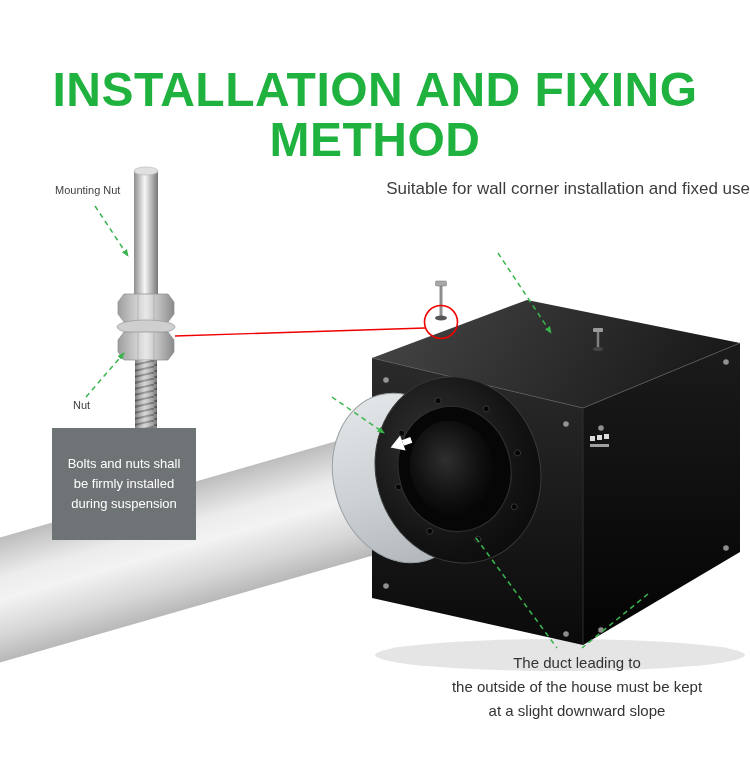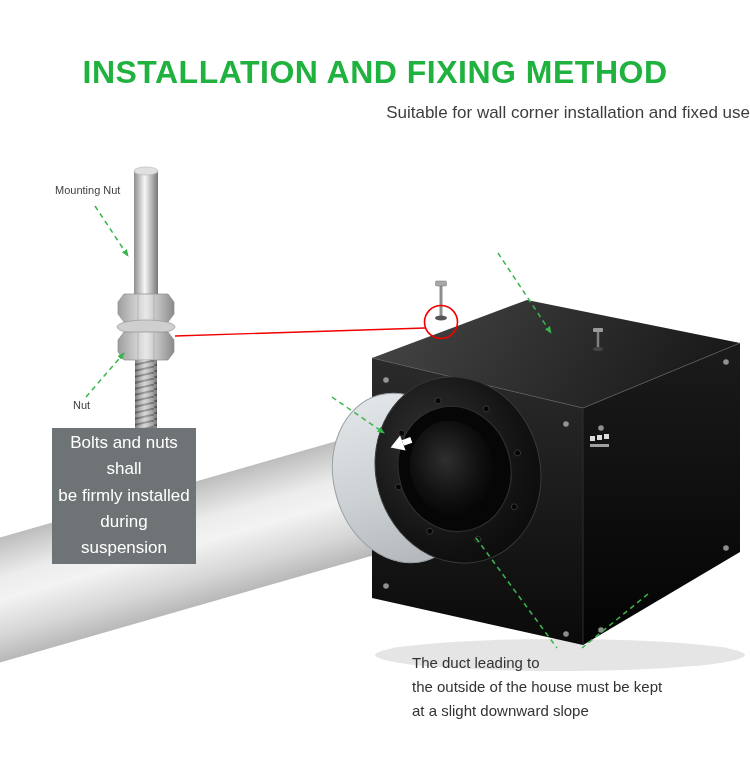--- a/index.html
+++ b/index.html
@@ -2,37 +2,37 @@
 <html><head>
 <meta charset="utf-8">
 <style>
   html, body { margin: 0; padding: 0; background: #ffffff; overflow: hidden; }
   .page {
     position: relative; width: 750px; height: 775px; background: #ffffff;
     font-family: "Liberation Sans", sans-serif;
   }
   .header { position: absolute; top: 56px; left: 0; width: 750px; text-align: center; }
   .title {
-    margin: 0; font-size: 32px; font-weight: 800; letter-spacing: 0.5px;
+    margin: 9px; font-size: 48px; font-weight: 800; letter-spacing: 0.5px;
     color: #1fb23f; line-height: 1.05;
   }
   .subtitle { margin: 13px 0 0 0; font-size: 17px; color: #3d3d3d; text-align: right; }
   svg.diagram { position: absolute; left: 0; top: 0; }
   .anno {
     position: absolute; font-size: 11px; color: #3f3f3f; white-space: pre-line;
   }
   .anno-center { text-align: center; line-height: 1.5; }
   .note-box {
     position: absolute; left: 52px; top: 428px; width: 132px;
-    background: #6e7376; color: #ffffff; font-size: 17px; text-align: center;
-    padding: 2px 6px; line-height: 1.55; white-space: pre-line;
+    background: #6e7376; color: #ffffff; font-size: 13px; text-align: center;
+    padding: 26px 6px; line-height: 1.55; white-space: pre-line;
   }
   .slope-text {
     position: absolute; left: 412px; top: 651px; width: 330px;
-    text-align: left; font-size: 15px; color: #333333; line-height: 1.6;
+    text-align: center; font-size: 15px; color: #333333; line-height: 1.6;
     white-space: pre-line;
   }
 </style>
 </head>
 <body>
 
 <div class="page">
 
   <div class="header">
     <h1 class="title">INSTALLATION AND FIXING METHOD</h1>

